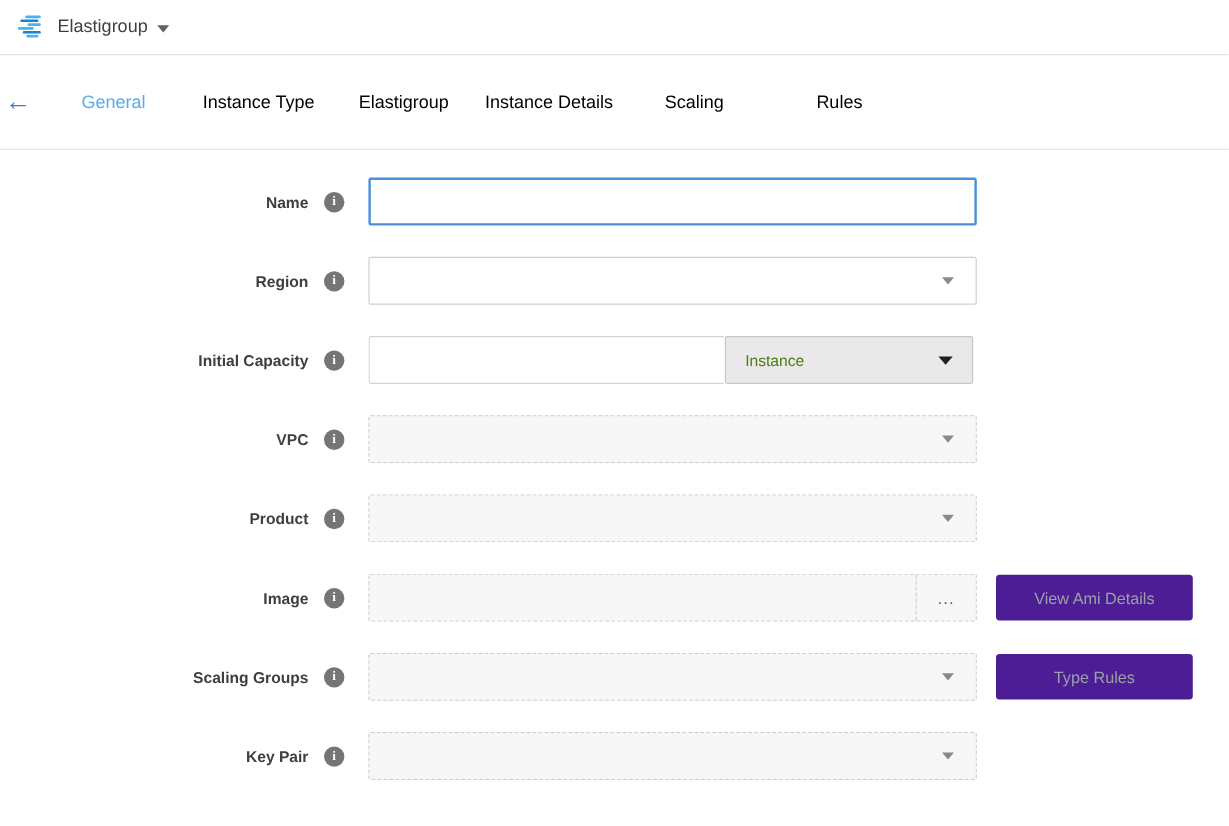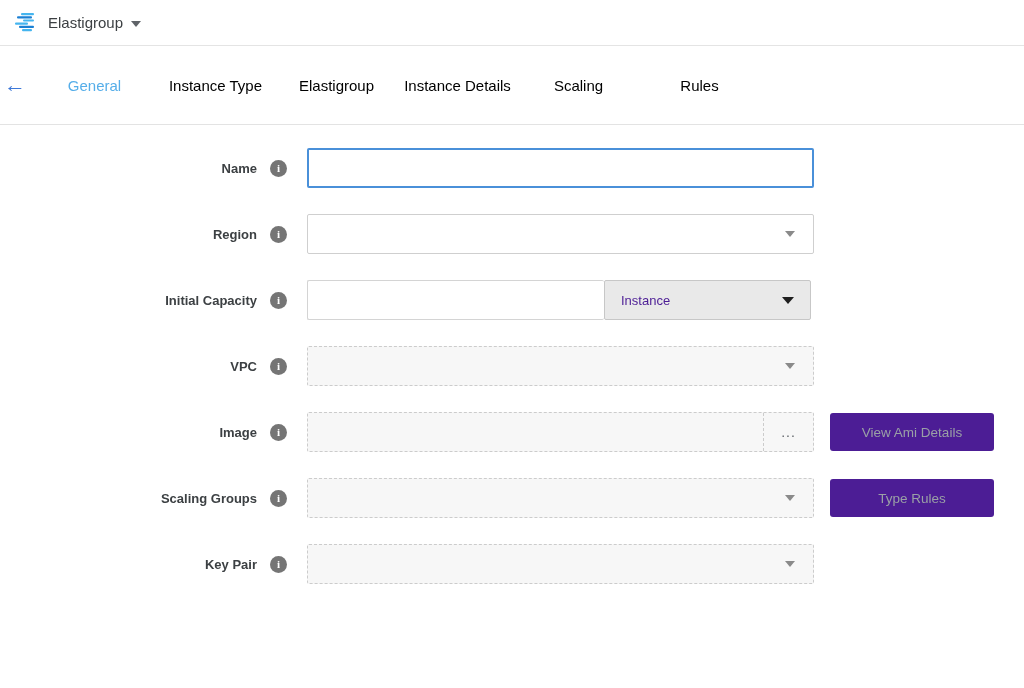--- a/index.html
+++ b/index.html
@@ -52,21 +52,21 @@
     border-right-width:6px; border-top-width:7px; }
 
   .select.disabled { border:1px dashed #cccccc; background:#f7f7f7; cursor:default; }
 
   .cap-input { width:297px; border:1px solid #d4d4d4; background:#fff;
     outline:none; font-size:14px; color:#3c4043; padding:0 10px;
     font-family:"Liberation Sans", sans-serif; border-right:none; }
   .unit-select { width:207px; border:1px solid #c7c7c7; background:#e9e9e9;
     display:flex; align-items:center; justify-content:space-between;
     padding:0 16px; cursor:pointer; }
-  .unit-select .unit-label { font-size:13px; color:#4c1d95; }
+  .unit-select .unit-label { font-size:13px; color:#4d7c0f; }
 
   .browse-field { width:507px; border:1px dashed #cccccc; background:#f7f7f7;
     display:flex; align-items:stretch; }
   .browse-field .file-area { flex:1; }
   .browse-field .browse-btn { width:50px; border-left:1px dashed #cccccc;
     display:flex; align-items:center; justify-content:center;
     color:#5f6368; font-size:14px; letter-spacing:1px; }
 
   .side-btn { height:38px; width:164px; margin-left:16px; background:#4c1d95;
     border:none; border-radius:3px; color:#9aa0a6; font-size:13.5px;
@@ -135,20 +135,29 @@
   <div class="row">
     <div class="label-col">
       <span class="field-label">VPC</span>
       <span class="info"></span>
     </div>
     <div class="ctrl select disabled">
       <span class="chev"></span>
     </div>
   </div>
 
+  <div class="row">
+    <div class="label-col">
+      <span class="field-label">Product</span>
+      <span class="info"></span>
+    </div>
+    <div class="ctrl select disabled">
+      <span class="chev"></span>
+    </div>
+  </div>
 
   <div class="row">
     <div class="label-col">
       <span class="field-label">Image</span>
       <span class="info"></span>
     </div>
     <div class="ctrl browse-field">
       <div class="file-area"></div>
       <div class="browse-btn">...</div>
     </div>

